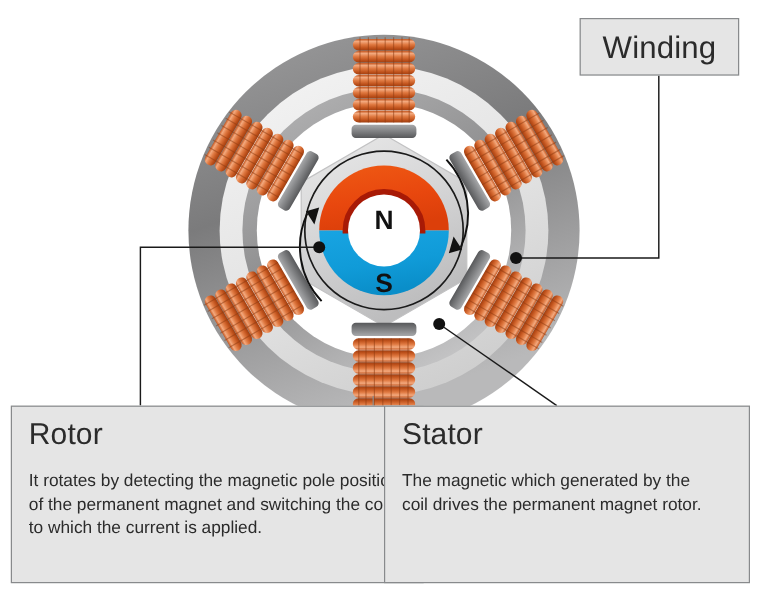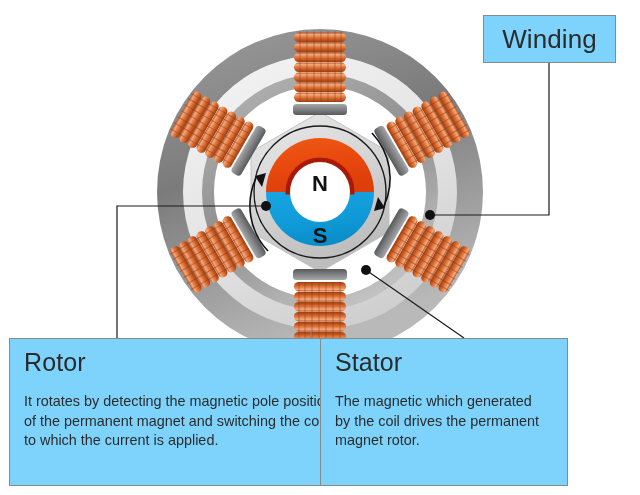--- a/index.html
+++ b/index.html
@@ -6,35 +6,35 @@
   body{
     width:640px;height:495px;position:relative;overflow:hidden;
     font-family:"Liberation Sans","DejaVu Sans",sans-serif;
     color:#231f20;
   }
   #stage{position:absolute;left:0;top:0;width:640px;height:495px;}
   svg.layer{position:absolute;left:0;top:0;width:640px;height:495px;overflow:visible;}
 
   
   .callout{
-    position:absolute;background:#7dd3fc;border:1px solid #888a8c;
+    position:absolute;background:#e5e5e5;border:1px solid #888a8c;
     box-sizing:border-box;z-index:30;
   }
   .callout .title{
     font-size:25px;line-height:28px;color:#2b2b2b;font-weight:400;
     letter-spacing:.1px;
   }
   .callout .body{
     font-size:14.4px;line-height:19.6px;color:#2b2b2b;margin-top:16px;
   }
   #winding-box{left:483px;top:15px;width:133px;height:48px;
     display:flex;align-items:center;justify-content:center;}
   #winding-box .title{font-size:26px;line-height:30px;}
   #rotor-box{left:9px;top:338px;width:344px;height:148px;padding:9px 14px 0 14px;}
-  #stator-box{left:320px;top:338px;width:248px;height:148px;padding:9px 25px 0 14px;}
+  #stator-box{left:320px;top:338px;width:305px;height:148px;padding:9px 25px 0 14px;}
 </style>
 </head>
 <body>
 
 <div id="stage">
 
   <svg class="layer" viewBox="0 0 640 495" xmlns="http://www.w3.org/2000/svg">
     <defs>
 
       <linearGradient id="gOuter" x1="0" y1="0" x2="0.35" y2="1">

